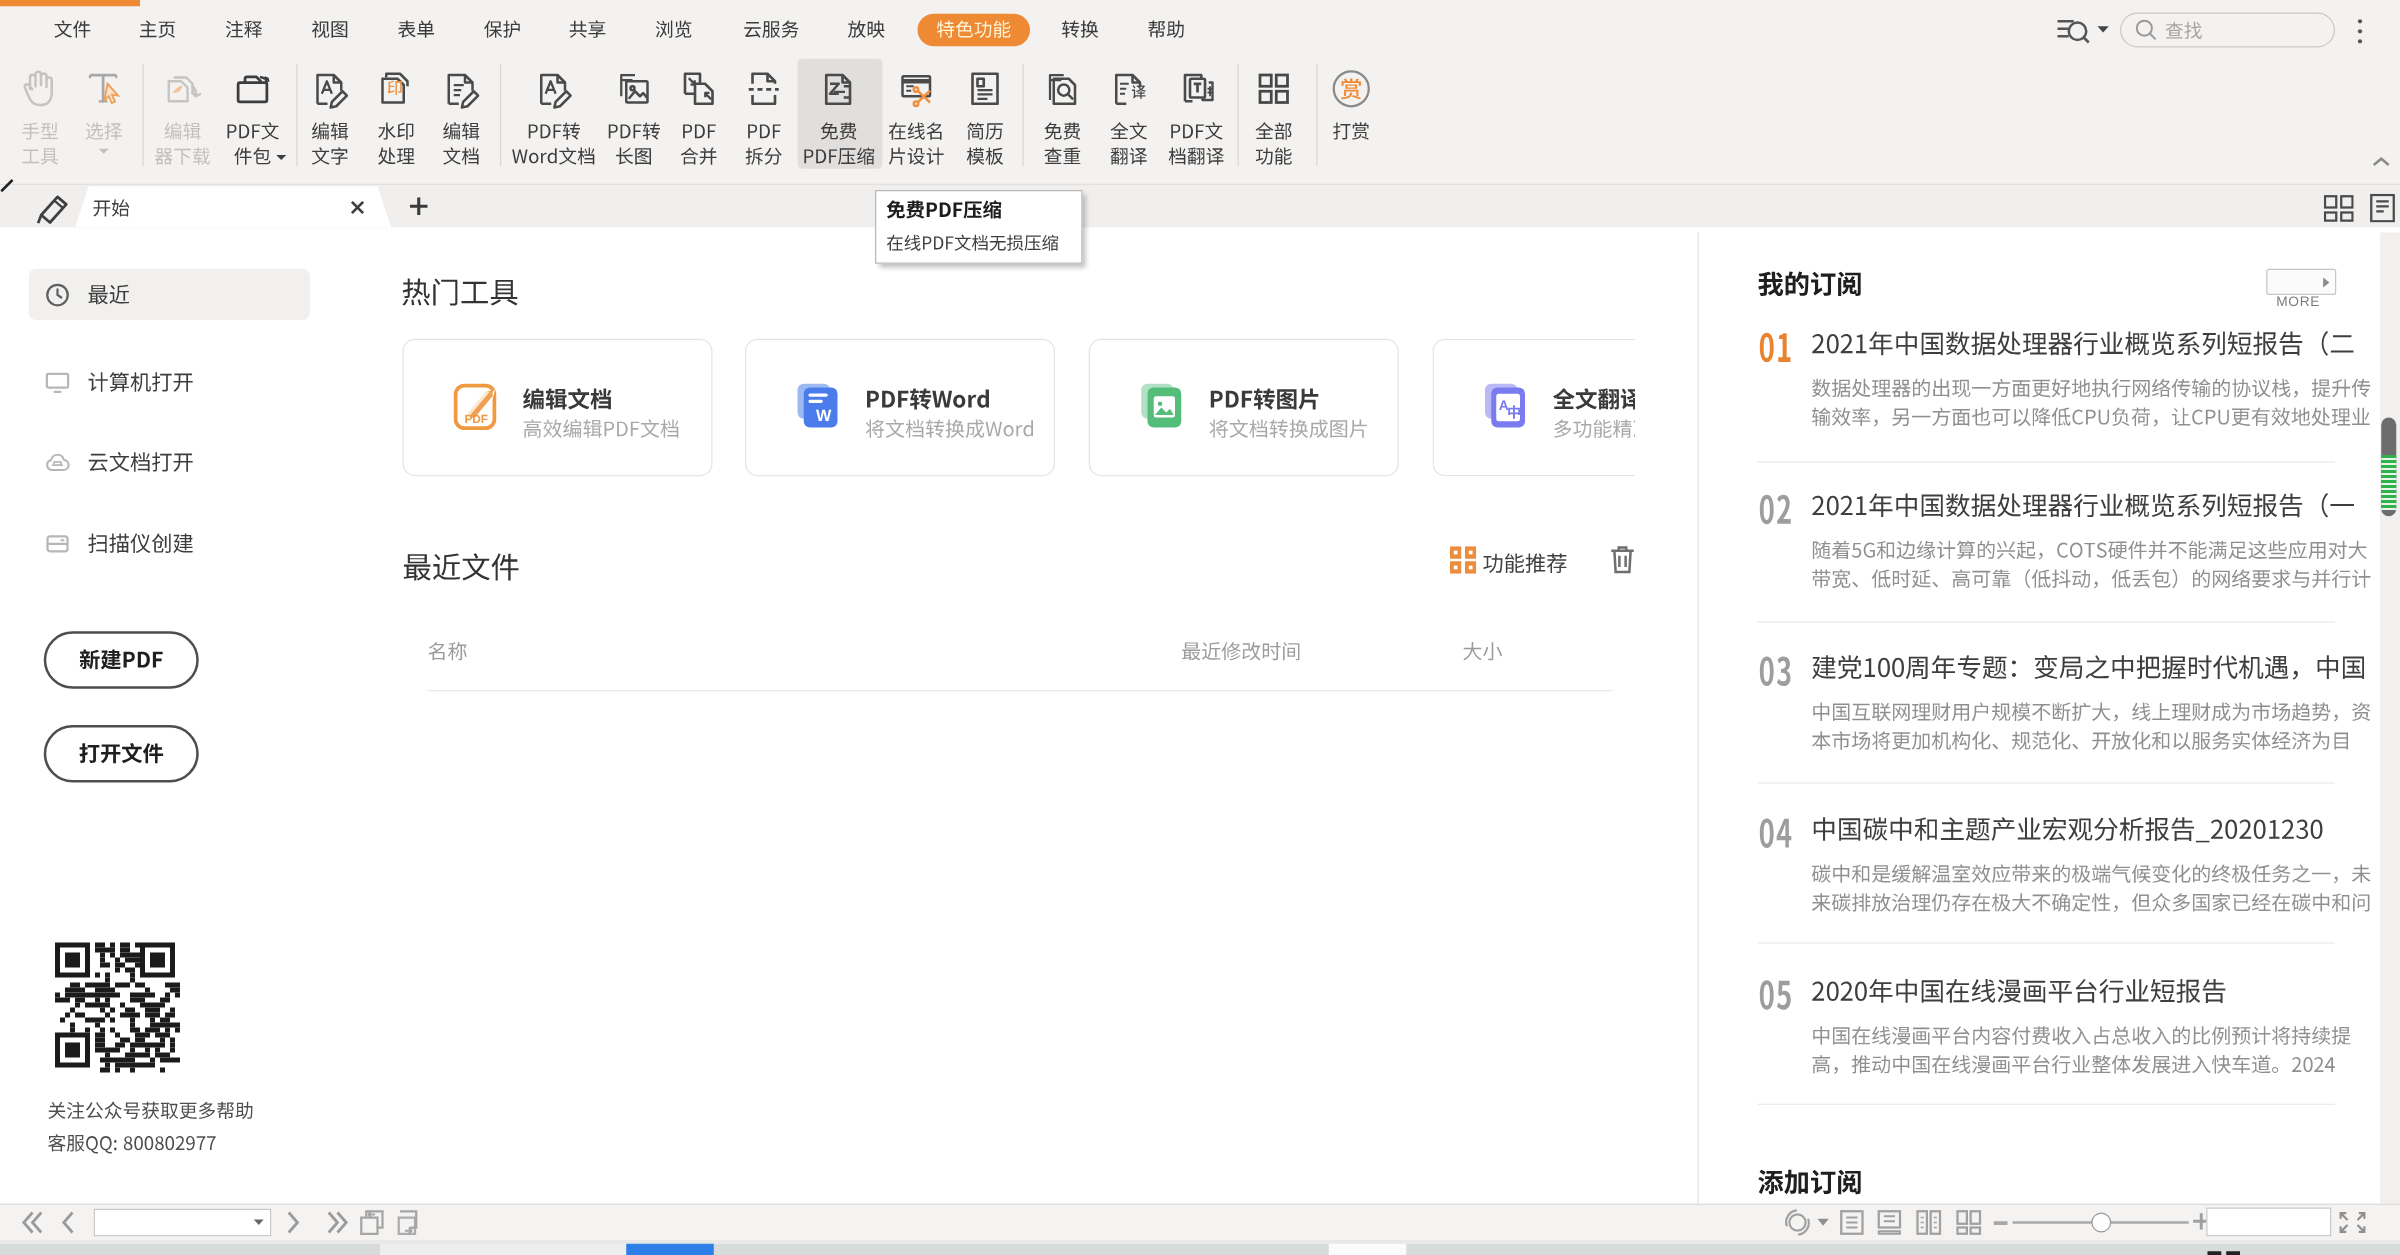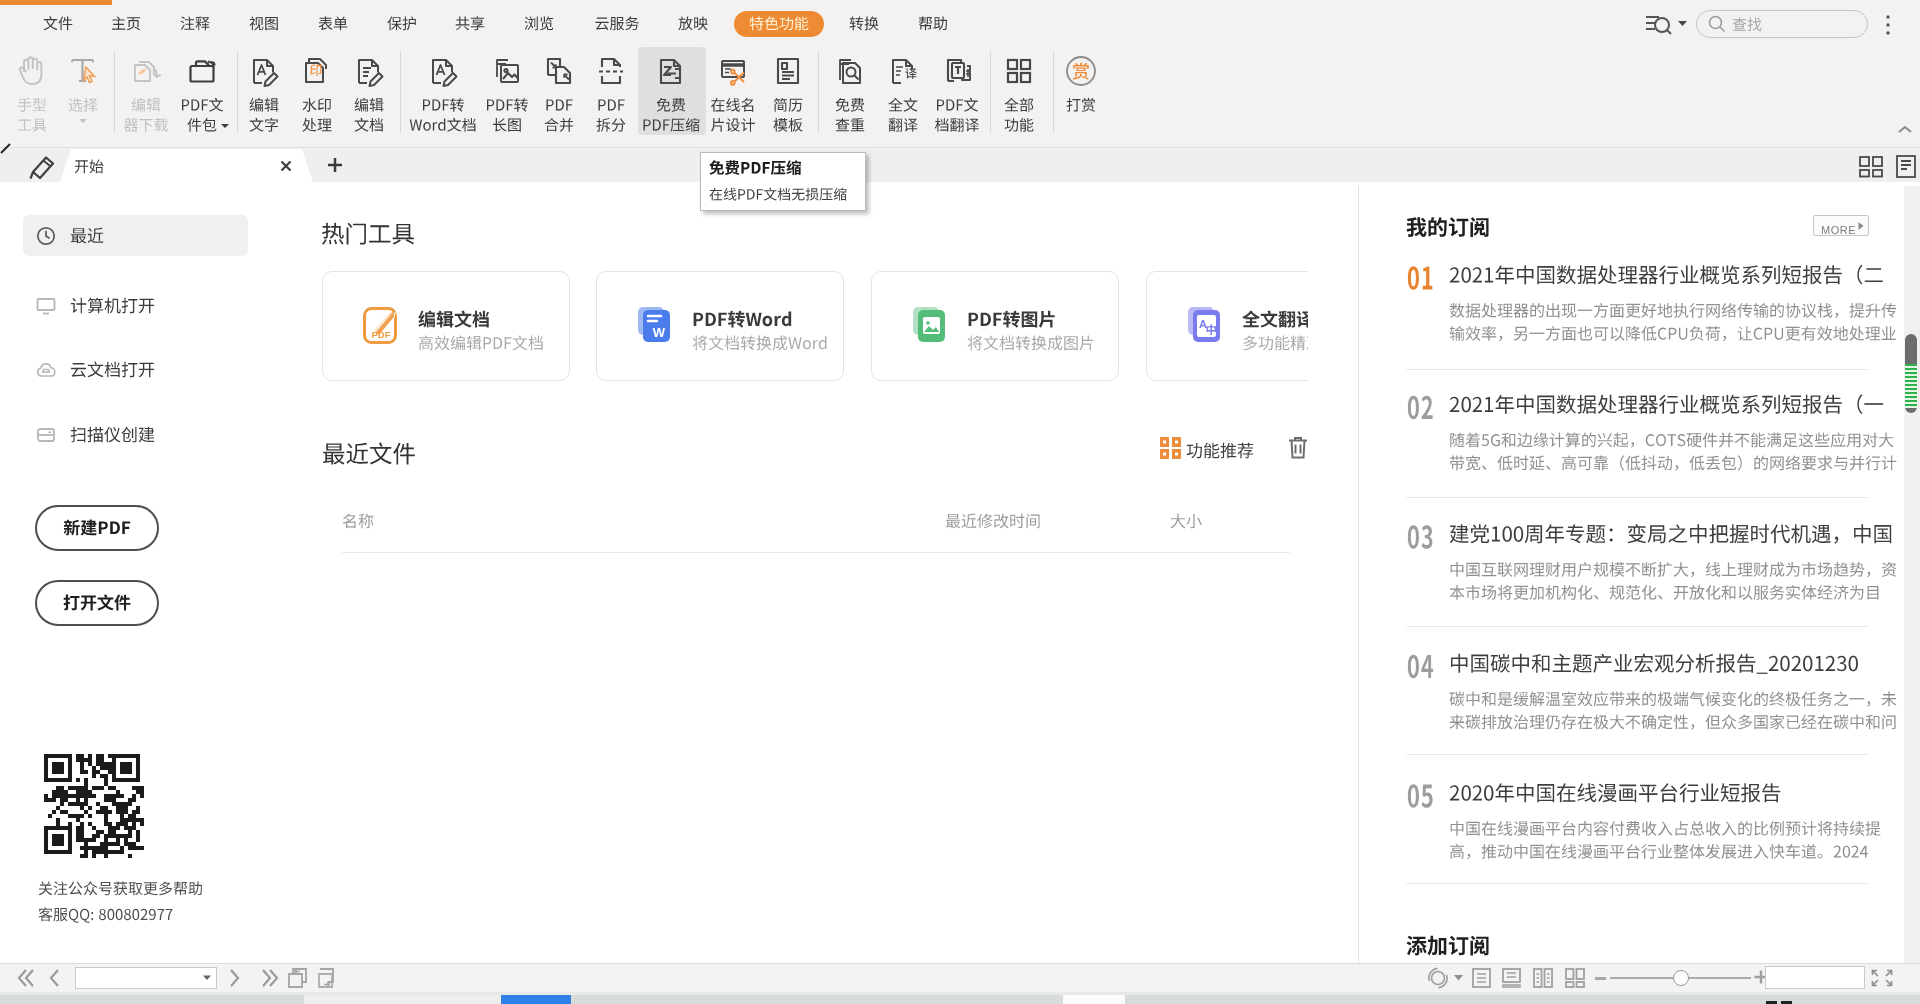--- a/index.html
+++ b/index.html
@@ -539,21 +539,21 @@
     <svg class="abs" style="left:1286px;top:435px" width="24" height="25" viewBox="0 0 24 25">
 <g stroke="#6e6e6e" stroke-width="2" fill="none">
         <path d="M3 5.5h18M9 5.5V3h6v2.5"></path>
         <path d="M5.5 5.5l1 17h11l1-17"></path>
         <path d="M9.5 9.5v9M14.5 9.5v9"></path>
       </g>
     </svg>
     <div class="abs" style="left:342px;top:552px;width:948px;height:1px;background:#e9e9e9"></div>
     <div class="abs" style="left:1358px;top:186px;width:1px;height:777px;background:#e2e2e2"></div>
     <div class="abs" style="left:1813px;top:215px;width:56px;height:21px;border:1px solid #c6c6c6;border-radius:2px;background:#fbfbfb;box-sizing:border-box"></div>
-    <div class="abs" style="left:1821px;top:224px;width:40px;height:12px;font:11px 'Liberation Sans',sans-serif;color:#7d7d7d;letter-spacing:.5px">MORE</div>
+    <div class="abs" style="left:1821px;top:236px;width:40px;height:12px;font:11px 'Liberation Sans',sans-serif;color:#7d7d7d;letter-spacing:.5px">MORE</div>
     <svg class="abs" style="left:1857px;top:221px" width="8" height="10" viewBox="0 0 8 10">
       <path d="M1.5 1l5 4-5 4z" fill="#8c8c8c"></path>
     </svg>
     <div class="abs" style="left:1406px;top:368.5px;width:462px;height:1px;background:#eaeaea"></div>
     <div class="abs" style="left:1406px;top:497px;width:462px;height:1px;background:#eaeaea"></div>
     <div class="abs" style="left:1406px;top:625.5px;width:462px;height:1px;background:#eaeaea"></div>
     <div class="abs" style="left:1406px;top:754px;width:462px;height:1px;background:#eaeaea"></div>
     <div class="abs" style="left:1406px;top:883px;width:462px;height:1px;background:#eaeaea"></div>
     <div class="abs" style="left:1904px;top:186px;width:16px;height:777px;background:#f1f0ee"></div>
     <div class="abs" style="left:1905px;top:334px;width:12px;height:79px;border-radius:6px;background:#6d6d6d;overflow:hidden"></div>

